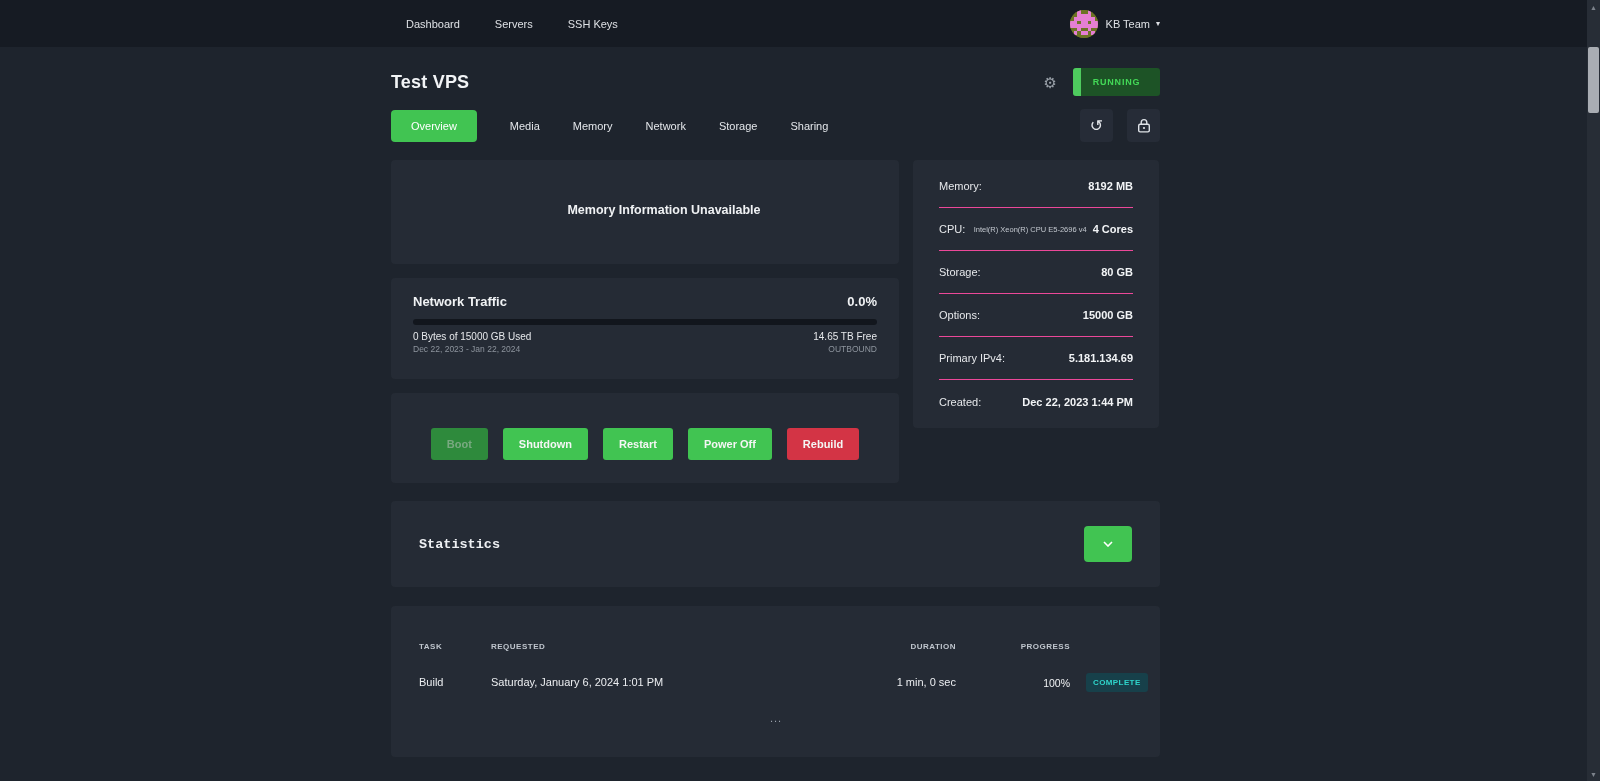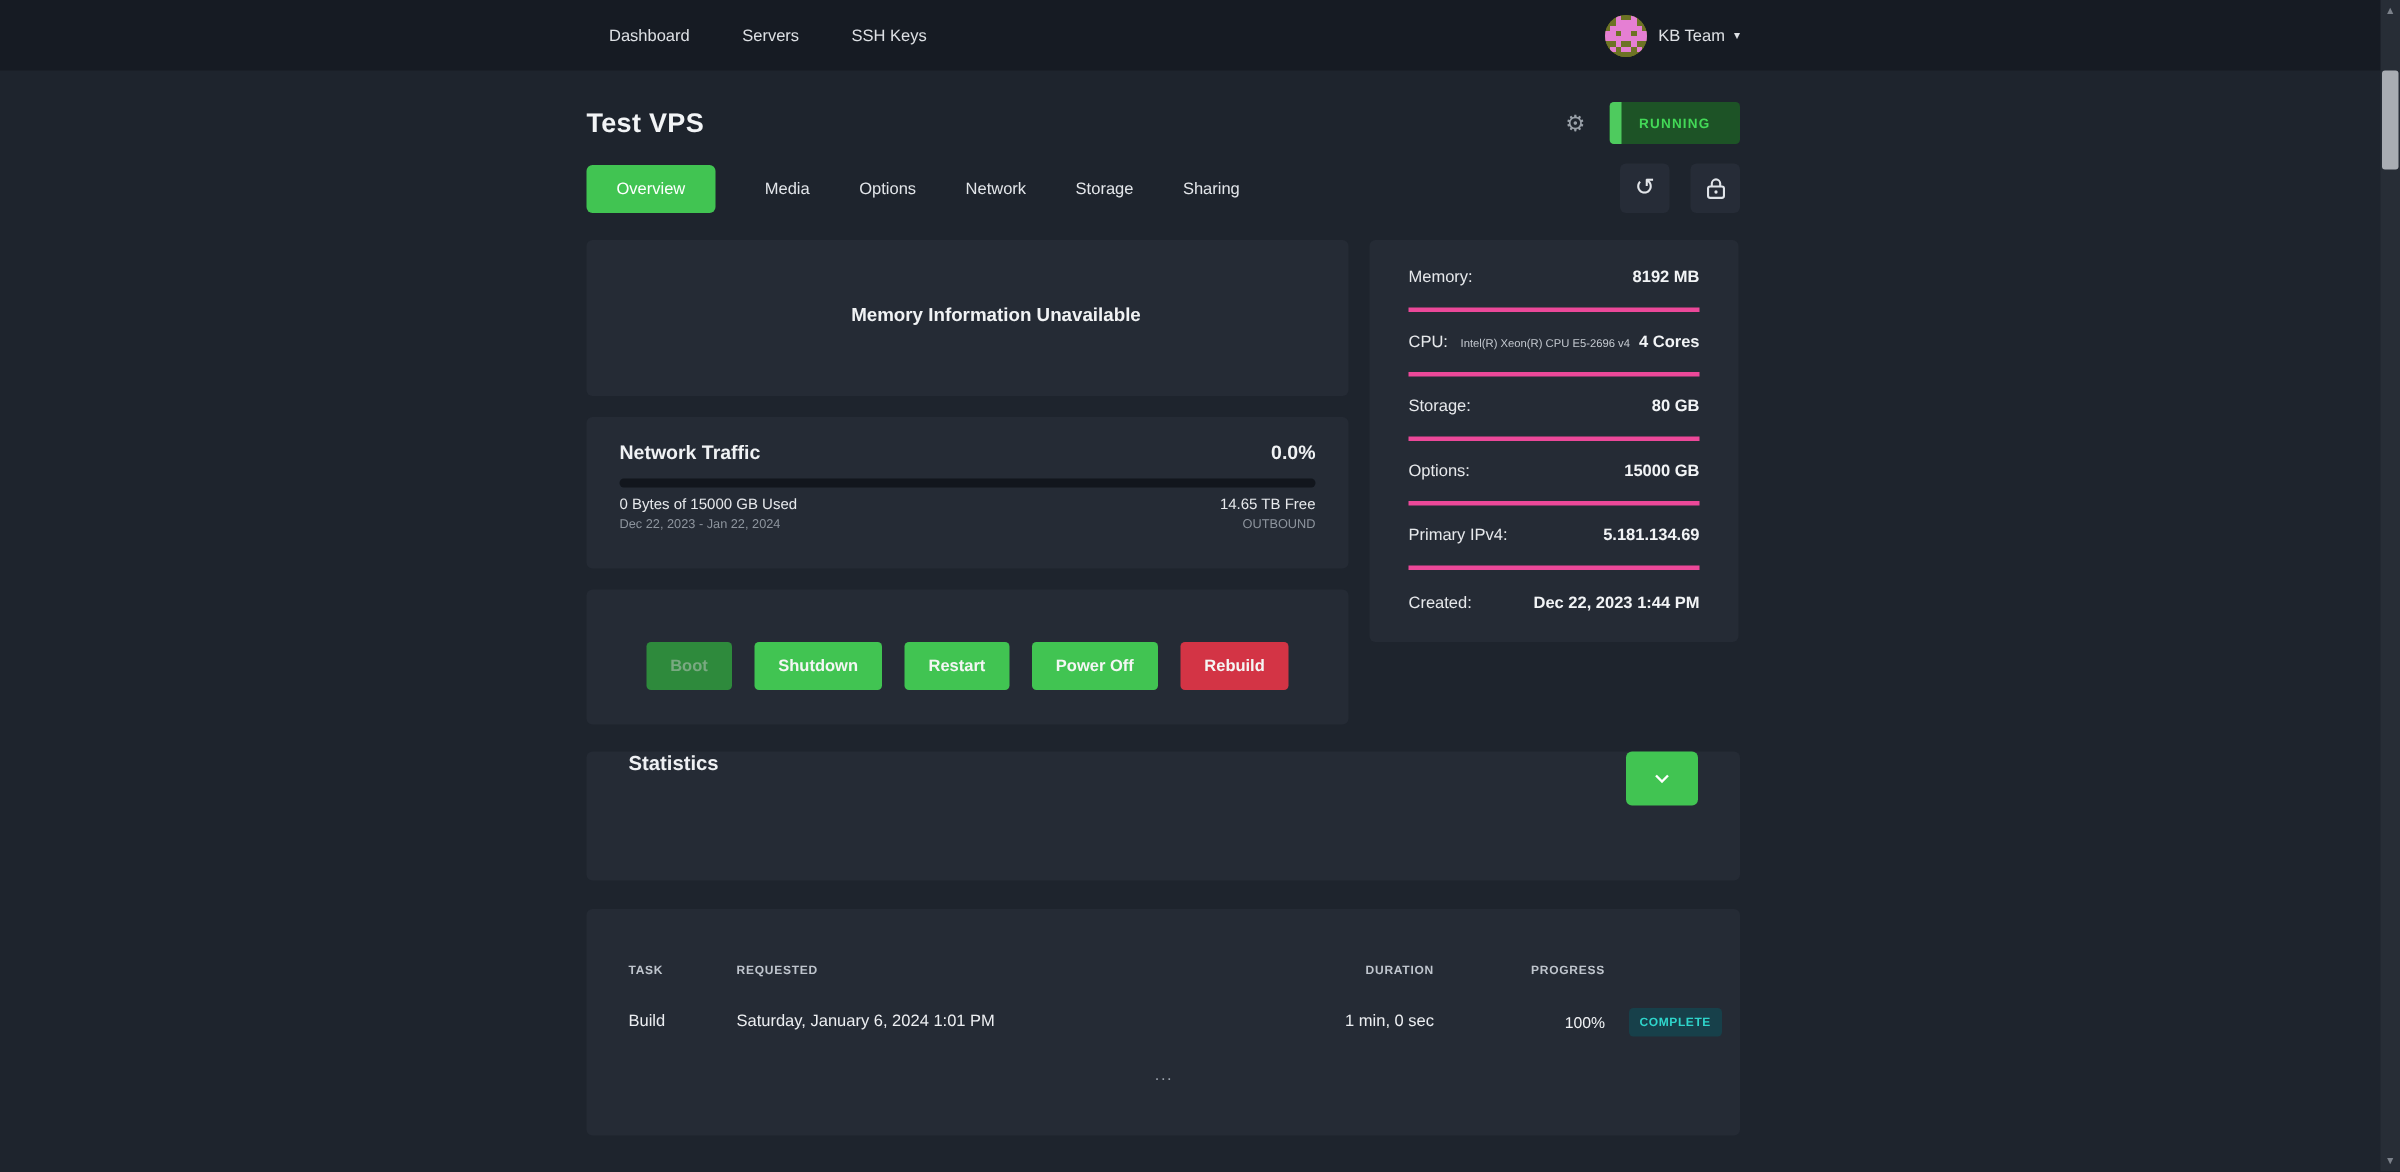--- a/index.html
+++ b/index.html
@@ -78,31 +78,31 @@
     border:none; border-radius:3px; font-size:11px; font-weight:bold; cursor:pointer;
     padding:10px 16px; color:#f4f6f4; font-family:inherit;margin-top:11px;
   }
   .btn-green { background:#41c452; }
   .btn-boot { background:#2e8a3c; color:#79a981; cursor:default; }
   .btn-red  { background:#d33445; }
 
   .details-panel { width:246px; padding:5px 26px; }
   .detail-row {
     min-height:43px; display:flex; align-items:center; justify-content:space-between;
-    border-bottom:3px solid #ec4899; gap:6px;
+    border-bottom:1px solid #ec4899; gap:6px;
   }
   .detail-row:last-child { border-bottom:none; }
   .detail-label { font-size:11px; color:#e6e8eb; white-space:nowrap; }
   .detail-value { font-size:11px; font-weight:bold; color:#f2f4f6; text-align:right; white-space:nowrap; }
   .detail-sub { font-size:7.5px; color:#c3c8cf; text-align:right; flex:1; white-space:nowrap; }
 
   
   .stats-card {
     margin-top:18px; height:86px; padding:0 28px;
-    display:flex; justify-content:space-between;
+    display:flex; align-items:center; justify-content:space-between;font-family:Liberation Mono, monospace;
   }
   .stats-title { font-size:13.5px; font-weight:bold; color:#eef0f3; }
   .stats-toggle {
     width:48px; height:36px; background:#41c452; border:none; border-radius:4px;
     display:flex; align-items:center; justify-content:center; cursor:pointer;
   }
 
   
   .tasks-card { margin-top:19px; height:151px; padding:36px 27px 0 28px; }
   .task-cols { display:flex; align-items:baseline; }
@@ -182,21 +182,21 @@
       <div class="running-badge">
         <span>RUNNING</span>
       </div>
     </div>
   </div>
 
   <div class="tabs-row">
     <div class="tabs">
       <div class="tab active">Overview</div>
       <div class="tab">Media</div>
-      <div class="tab">Options</div>
+      <div class="tab">Memory</div>
       <div class="tab">Network</div>
       <div class="tab">Storage</div>
       <div class="tab">Sharing</div>
     </div>
     <div class="tab-actions">
       <button class="icon-btn">
         <span class="uturn">↺</span>
       </button>
       <button class="icon-btn">
         <svg width="14" height="15" viewBox="0 0 14 15">

